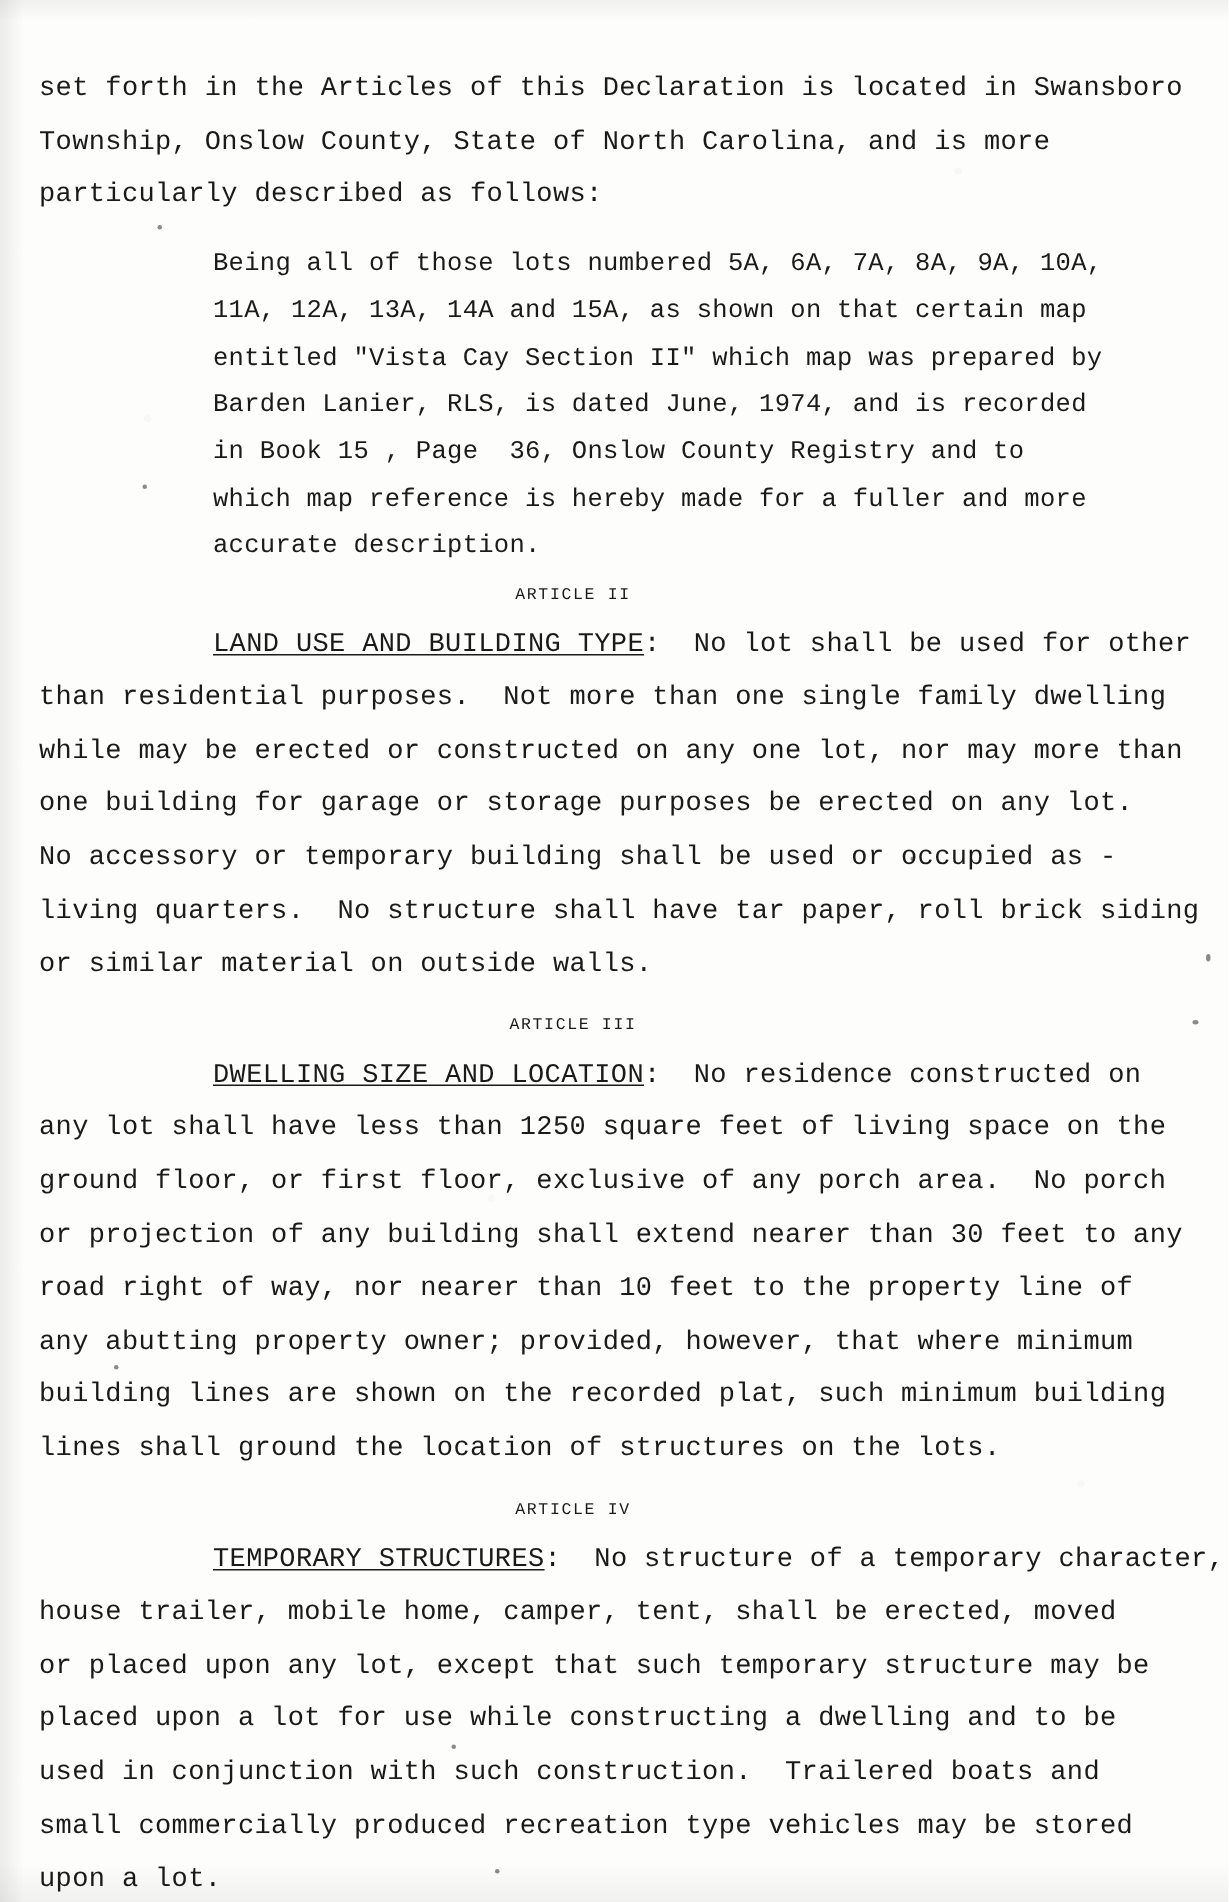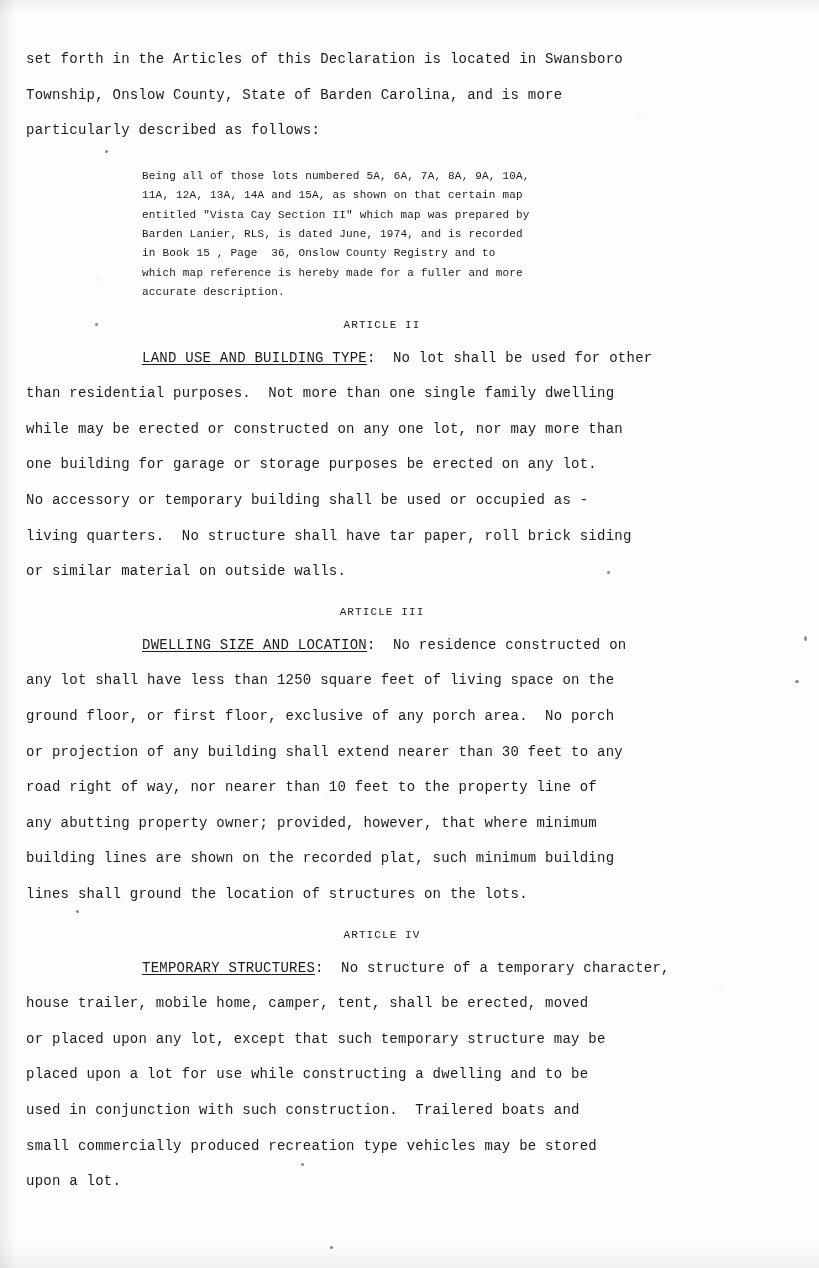--- a/index.html
+++ b/index.html
@@ -27,34 +27,35 @@
       radial-gradient(circle at 88% 78%, rgba(0,0,0,0.02) 0 2px, rgba(0,0,0,0) 3px);
   }
   .doc {
     position: absolute;
     left: 26px;
     top: 42px;
     width: 782px;
   }
   
   .body-line {
-    font-size: 14px;
+    font-size: 18px;
     line-height: 35.6px;
     letter-spacing: 0.25px;
     white-space: pre;
   }
   .indent-block {
     margin-left: 116px;
     margin-top: 18px;
     margin-bottom: 10px;
   }
   .indent-block .body-line {
-    font-size: 11px;
+    font-size: 17px;
     line-height: 19.4px;
     letter-spacing: 0.2px;
+    margin-top: 12px;
   }
   .article-head {
     text-align: center;
     font-size: 11px;
     letter-spacing: 1.1px;
     margin-top: 16px;
     margin-bottom: 10px;
     padding-right: 70px;
   }
   .u {
@@ -107,21 +108,21 @@
     <span style="left:330px; top:1246px; width:3px; height:3px;"></span>
     <span style="left:76px;  top:910px; width:3px; height:3px;"></span>
     <span style="left:804px; top:636px; width:3px; height:5px;"></span>
     <span style="left:795px; top:680px; width:4px; height:3px;"></span>
   </div>
 
   <div class="doc">
 
     <div>
       <div class="body-line">set forth in the Articles of this Declaration is located in Swansboro</div>
-      <div class="body-line">Township, Onslow County, State of Barden Carolina, and is more</div>
+      <div class="body-line">Township, Onslow County, State of North Carolina, and is more</div>
       <div class="body-line">particularly described as follows:</div>
     </div>
 
     <div class="indent-block">
       <div class="body-line">Being all of those lots numbered 5A, 6A, 7A, 8A, 9A, 10A,</div>
       <div class="body-line">11A, 12A, 13A, 14A and 15A, as shown on that certain map</div>
       <div class="body-line">entitled "Vista Cay Section II" which map was prepared by</div>
       <div class="body-line">Barden Lanier, RLS, is dated June, 1974, and is recorded</div>
       <div class="body-line">in Book 15 , Page  36, Onslow County Registry and to</div>
       <div class="body-line">which map reference is hereby made for a fuller and more</div>

